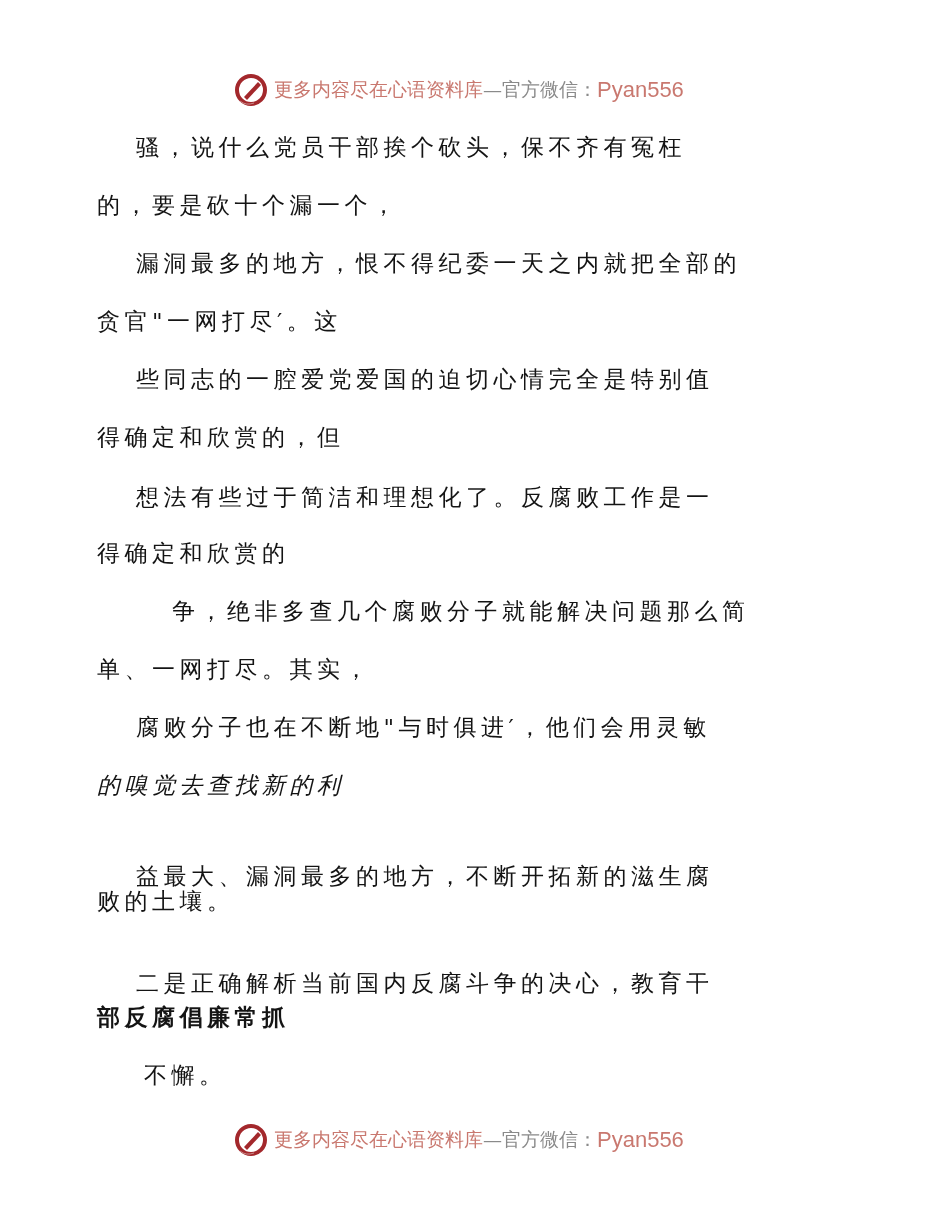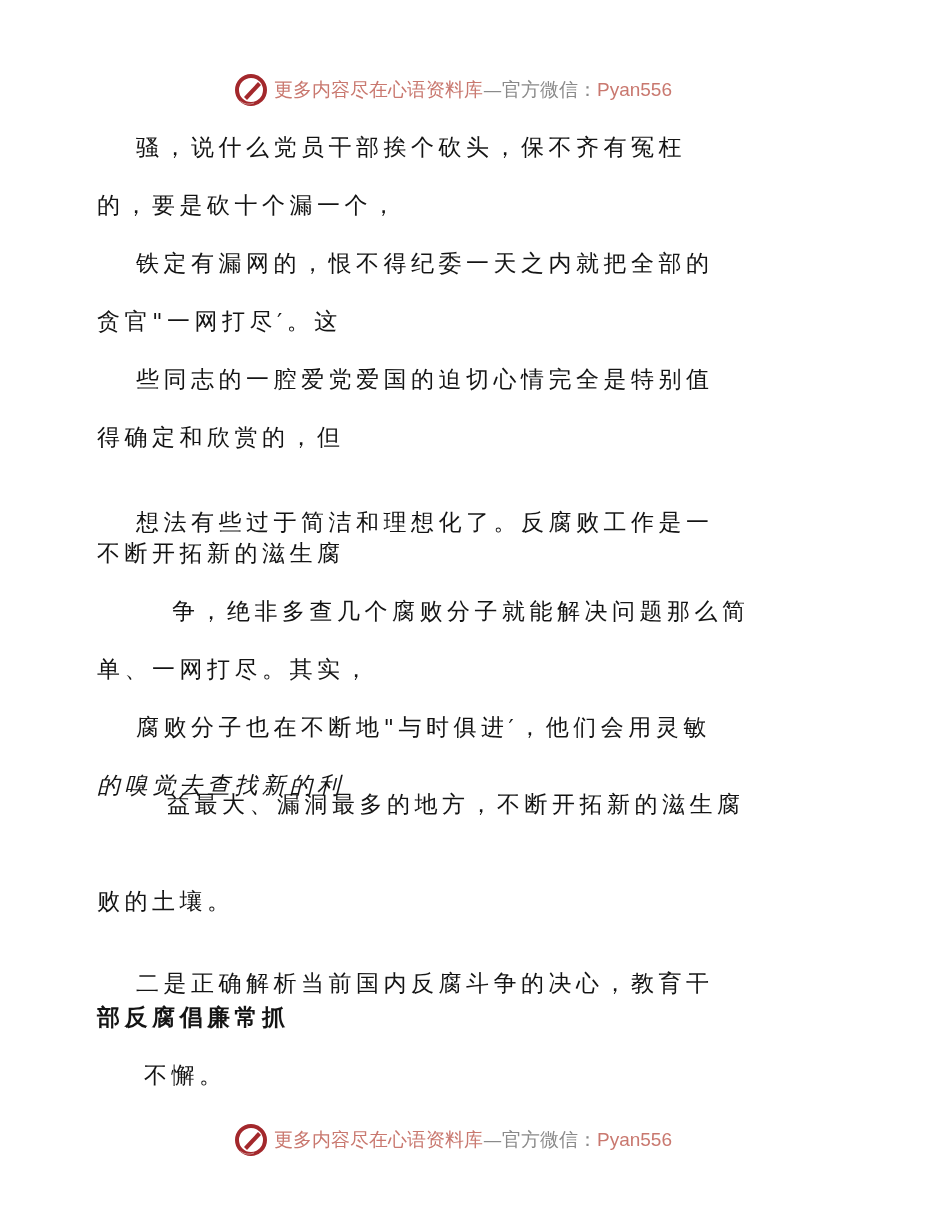--- a/index.html
+++ b/index.html
@@ -3,21 +3,21 @@
 <meta charset="utf-8">
 <style>
   html, body { margin: 0; padding: 0; background: #ffffff; }
   body { width: 950px; height: 1230px; position: relative; overflow: hidden;
          font-family: "DejaVu Serif", "Liberation Serif", serif; color: #111; }
   .banner { position: absolute; left: 234px; height: 34px; display: flex; align-items: center;
             font-size: 19px; white-space: nowrap; text-align: center; }
   .banner .logo { width: 34px; height: 34px; margin-right: 6px; }
   .banner .red { color: #c9786f; font-family: "DejaVu Serif", serif; letter-spacing: 0px; }
   .banner .gray { color: #8a8a8a; font-family: "DejaVu Serif", serif; }
-  .banner .latin { color: #c9786f; font-family: "Liberation Sans", sans-serif; font-size: 19px; }
+  .banner .latin { color: #c9786f; font-family: "Liberation Sans", sans-serif; font-size: 22px; }
   .line { position: absolute; font-size: 23px; line-height: 40px; white-space: nowrap;
           letter-spacing: 4.5px; color: #141414; }
   .indent { left: 136px; }
   .flush { left: 97px; }
 </style>
 </head>
 <body>
 
 <div class="banner" style="top:73px;">
   <svg class="logo" viewBox="0 0 34 34">
@@ -27,31 +27,31 @@
   </svg>
   <span class="red">更多内容尽在心语资料库</span>
   <span class="gray">—</span>
   <span class="gray">官方微信：</span>
   <span class="latin">Pyan556</span>
 </div>
 
 <div>
   <div class="line indent" style="top:127px;">骚，说什么党员干部挨个砍头，保不齐有冤枉</div>
   <div class="line flush" style="top:185px;">的，要是砍十个漏一个，</div>
-  <div class="line indent" style="top:243px;">铁定有漏网的，恨不得纪委一天之内就把全部的</div>
+  <div class="line indent" style="top:243px;">漏洞最多的地方，恨不得纪委一天之内就把全部的</div>
   <div class="line flush" style="top:301px;">贪官"一网打尽′。这</div>
   <div class="line indent" style="top:359px;">些同志的一腔爱党爱国的迫切心情完全是特别值</div>
   <div class="line flush" style="top:417px;">得确定和欣赏的，但</div>
-  <div class="line indent" style="top:502px;text-align:right;">想法有些过于简洁和理想化了。反腐败工作是一</div>
-  <div class="line flush" style="top:533px;">不断开拓新的滋生腐</div>
+  <div class="line indent" style="top:477px;text-align:right;">想法有些过于简洁和理想化了。反腐败工作是一</div>
+  <div class="line flush" style="top:533px;">得确定和欣赏的</div>
   <div class="line indent" style="top:591px;margin-left:36px;">争，绝非多查几个腐败分子就能解决问题那么简</div>
   <div class="line flush" style="top:649px;">单、一网打尽。其实，</div>
   <div class="line indent" style="top:707px;">腐败分子也在不断地"与时俱进′，他们会用灵敏</div>
   <div class="line flush" style="top:765px;font-style:italic;">的嗅觉去查找新的利</div>
-  <div class="line indent" style="top:784px;margin-left:31px;">益最大、漏洞最多的地方，不断开拓新的滋生腐</div>
+  <div class="line indent" style="top:856px;">益最大、漏洞最多的地方，不断开拓新的滋生腐</div>
   <div class="line flush" style="top:881px;">败的土壤。</div>
   <div class="line indent" style="top:963px;text-align:right;">二是正确解析当前国内反腐斗争的决心，教育干</div>
   <div class="line flush" style="top:997px;font-weight:bold;">部反腐倡廉常抓</div>
   <div class="line indent" style="top:1055px;margin-left:8px;">不懈。</div>
 </div>
 
 <div class="banner" style="top:1123px;">
   <svg class="logo" viewBox="0 0 34 34">
     <circle cx="17" cy="17" r="14" fill="none" stroke="#a3282c" stroke-width="4"></circle>
     <path d="M10 24 L24 9 L27 12 L13 27 Z" fill="#a3282c"></path>

